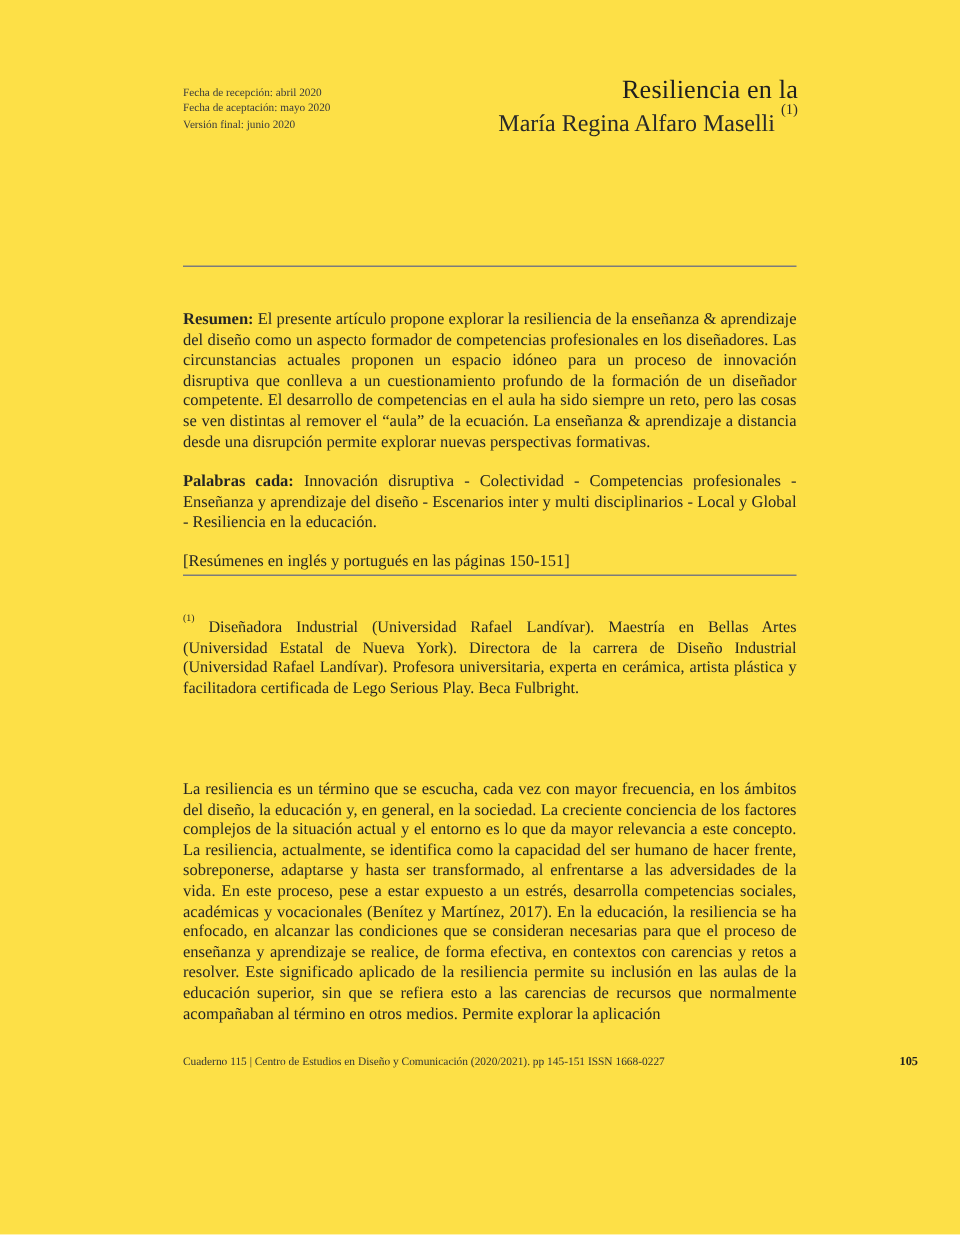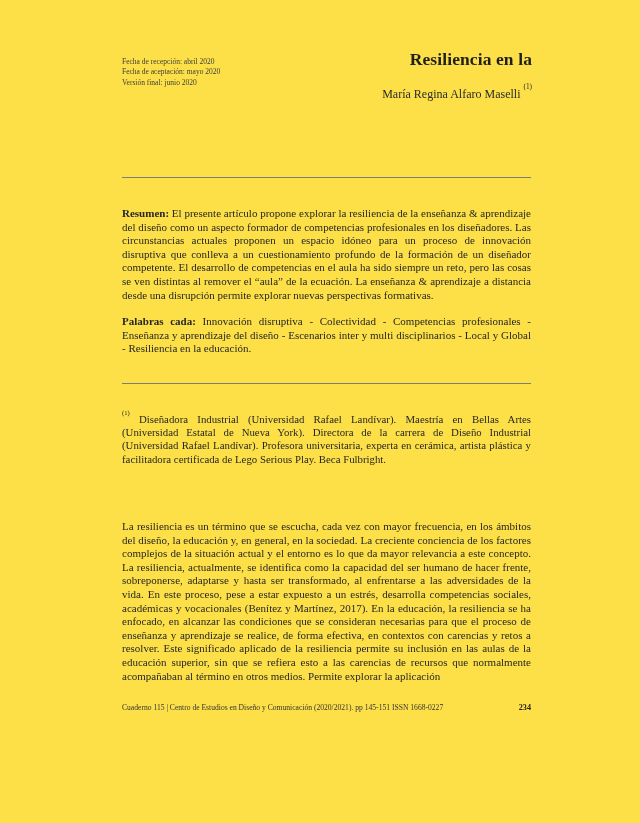--- a/index.html
+++ b/index.html
@@ -22,28 +22,28 @@
   }
   .title-block {
     position: absolute;
     right: 108px;
     top: 50px;
     text-align: right;
   }
   .title {
     margin: 0;
     font-size: 17.5px;
-    font-weight: bold;
+    font-weight: normal;
     line-height: 19.5px;
     color: #1f1f1f;
     letter-spacing: 0.1px;
   }
   .author {
-    margin-top: 16px;
-    font-size: 12px;
+    margin-top: 3px;
+    font-size: 16px;
     color: #2a2a2a;
   }
   sup.ref {
     font-size: 61%;
     position: relative;
     top: -0.45em;
     letter-spacing: 0;
   }
   .rule {
     position: absolute;
@@ -64,21 +64,21 @@
     color: #262626;
   }
   .abstract { top: 196px; }
   .keywords { top: 304px; }
   .trans-note { top: 357px; text-align: left; }
   .footnote { top: 398px; font-size: 10.8px; line-height: 13.5px; }
   .bodytext { top: 509px; }
   .footer {
     position: absolute;
     left: 122px;
-    width: 409px;
+    width: 490px;
     top: 703px;
     display: flex;
     justify-content: space-between;
     align-items: baseline;
     font-size: 7.6px;
     color: #333333;
   }
   .page-number {
     font-weight: bold;
     font-size: 8.2px;
@@ -106,25 +106,26 @@
       <sup class="ref">(1)</sup>
     </div>
   </div>
 
   <div class="rule rule-top"></div>
 
   <p class="textblock abstract"><b class="lead">Resumen:</b><span> El presente artículo propone explorar la resiliencia de la enseñanza &amp; aprendizaje del diseño como un aspecto formador de competencias profesionales en los diseñadores. Las circunstancias actuales proponen un espacio idóneo para un proceso de innovación disruptiva que conlleva a un cuestionamiento profundo de la formación de un diseñador competente. El desarrollo de competencias en el aula ha sido siempre un reto, pero las cosas se ven distintas al remover el “aula” de la ecuación. La enseñanza &amp; aprendizaje a distancia desde una disrupción permite explorar nuevas perspectivas formativas.</span></p>
 
   <p class="textblock keywords"><b class="lead">Palabras cada:</b><span> Innovación disruptiva - Colectividad - Competencias profesionales - Enseñanza y aprendizaje del diseño - Escenarios inter y multi disciplinarios - Local y Global - Resiliencia en la educación.</span></p>
 
+  <p class="textblock trans-note">[Resúmenes en inglés y portugués en las páginas 150-151]</p>
 
   <div class="rule rule-mid"></div>
 
   <p class="textblock footnote"><sup class="ref">(1)</sup><span> Diseñadora Industrial (Universidad Rafael Landívar). Maestría en Bellas Artes (Universidad Estatal de Nueva York). Directora de la carrera de Diseño Industrial (Universidad Rafael Landívar). Profesora universitaria, experta en cerámica, artista plástica y facilitadora certificada de Lego Serious Play. Beca Fulbright.</span></p>
 
   <p class="textblock bodytext">La resiliencia es un término que se escucha, cada vez con mayor frecuencia, en los ámbitos del diseño, la educación y, en general, en la sociedad. La creciente conciencia de los factores complejos de la situación actual y el entorno es lo que da mayor relevancia a este concepto. La resiliencia, actualmente, se identifica como la capacidad del ser humano de hacer frente, sobreponerse, adaptarse y hasta ser transformado, al enfrentarse a las adversidades de la vida. En este proceso, pese a estar expuesto a un estrés, desarrolla competencias sociales, académicas y vocacionales (Benítez y Martínez, 2017). En la educación, la resiliencia se ha enfocado, en alcanzar las condiciones que se consideran necesarias para que el proceso de enseñanza y aprendizaje se realice, de forma efectiva, en contextos con carencias y retos a resolver. Este significado aplicado de la resiliencia permite su inclusión en las aulas de la educación superior, sin que se refiera esto a las carencias de recursos que normalmente acompañaban al término en otros medios. Permite explorar la aplicación</p>
 
   <div class="footer">
     <span>Cuaderno 115 | Centro de Estudios en Diseño y Comunicación (2020/2021). pp 145-151 ISSN 1668-0227</span>
-    <span class="page-number">234</span>
+    <span class="page-number">105</span>
   </div>
 
 </div>
 
 </body></html>

